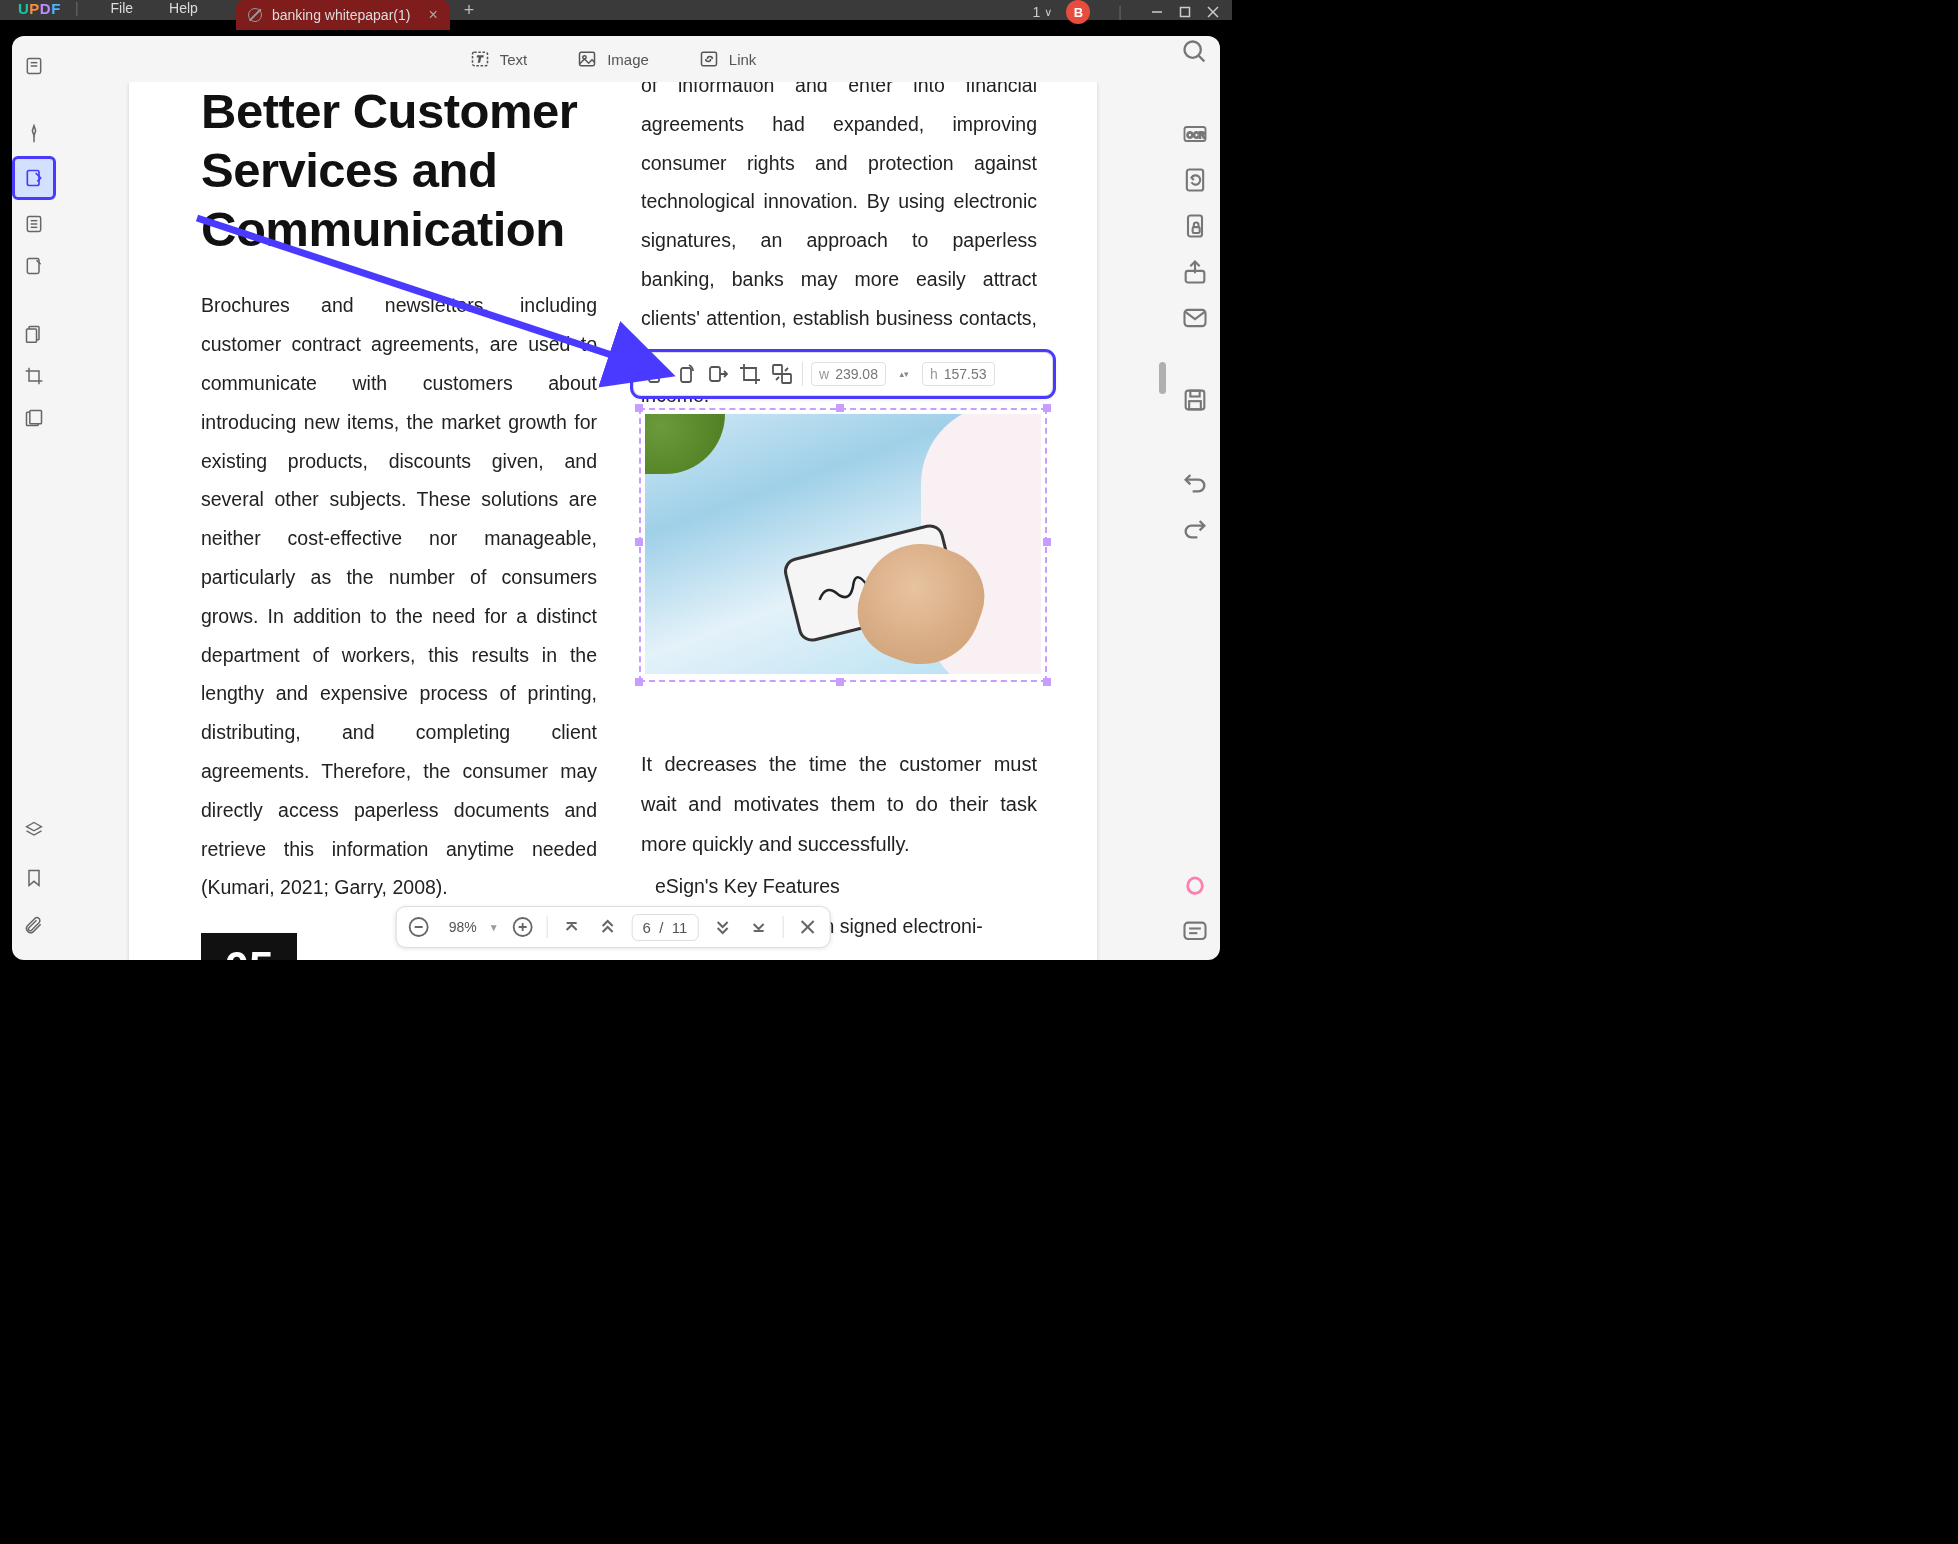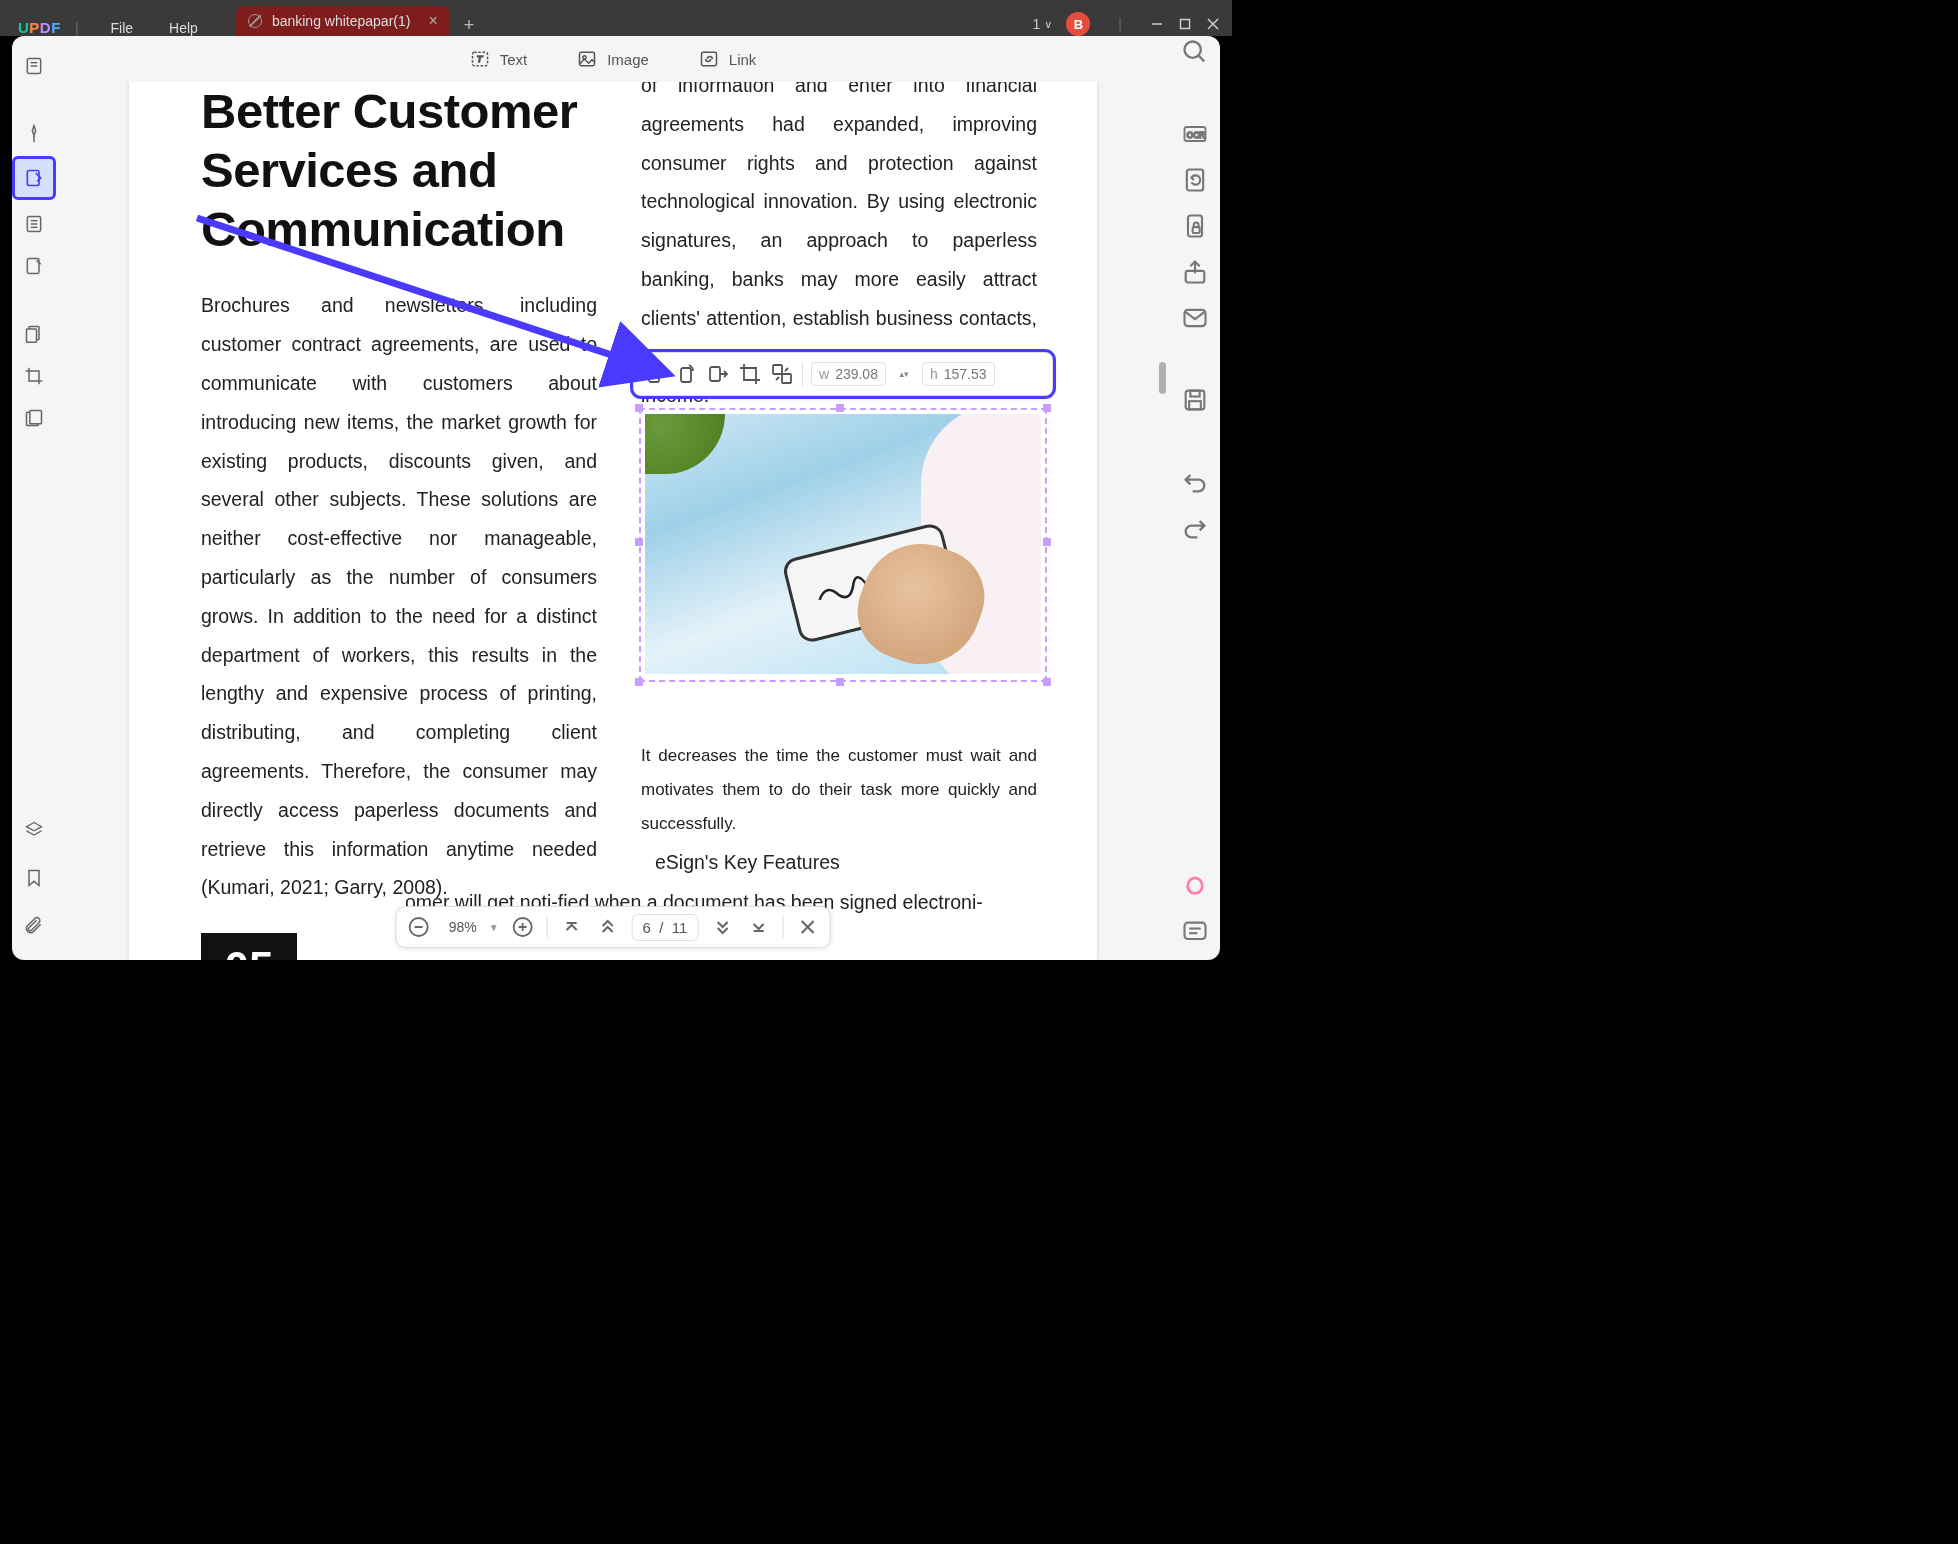--- a/index.html
+++ b/index.html
@@ -1,19 +1,19 @@
 <!DOCTYPE html>
 <html><head>
 <meta charset="utf-8">
 <style>
 * { margin: 0; padding: 0; box-sizing: border-box; font-family: -apple-system, BlinkMacSystemFont, 'Segoe UI', Arial, sans-serif; }
 body { background: #000; overflow: hidden; width: 1232px; height: 972px; position: relative; }
 
 
-.titlebar { height: 36px; background: #3a3a3a; display: flex; align-items: flex-end; color: #ddd; font-size: 14px; }
+.titlebar { height: 20px; background: #3a3a3a; display: flex; align-items: flex-start; color: #ddd; font-size: 14px; }
 .logo { margin-left: 18px; font-weight: 700; font-size: 15px; letter-spacing: 0.5px; }
 .logo .u { color: #16c7a0; } .logo .p { color: #ff8a3d; } .logo .d { color: #bd8cff; } .logo .f { color: #4db3ff; }
 .tb-sep { margin: 0 14px; color: #666; }
 .menu-item { padding: 0 18px; cursor: pointer; }
 .tab { display: flex; align-items: center; background: #7f1d1d; height: 30px; padding: 0 12px; border-radius: 8px 8px 0 0; margin-left: 20px; gap: 10px; }
 .tab-icon { width: 14px; height: 14px; border: 1.5px solid #999; border-radius: 50%; position: relative; }
 .tab-icon::after { content:''; position:absolute; width:16px; height:1.5px; background:#999; top:5px; left:-2px; transform:rotate(-45deg); }
 .tab-close { color: #aaa; font-size: 16px; margin-left: 8px; }
 .newtab { color:#bbb; font-size: 18px; margin-left: 14px; }
 .titlebar-right { margin-left: auto; display:flex; align-items:center; gap: 14px; padding-right: 12px; }
@@ -43,21 +43,21 @@
 .viewport { flex:1; overflow:hidden; position:relative; display:flex; justify-content:center; }
 .page { width: 968px; background:#fff; box-shadow: 0 1px 4px rgba(0,0,0,0.15); margin-top: 0; height: 100%; position:relative; padding: 0 72px; }
 .scrollbar { position:absolute; right: 4px; top: 280px; width: 7px; height: 32px; background:#b0b0b0; border-radius: 4px; }
 
 .col { position:absolute; width: 396px; }
 .col.left { left: 72px; top: 0; }
 .col.right { left: 512px; top: 0; }
 h1 { font-size: 49px; font-weight: 800; line-height: 1.2; letter-spacing: -0.5px; margin-bottom: 28px; color:#111; }
 .body { font-size: 19.5px; line-height: 1.99; text-align: justify; color:#222; }
 .body2 { font-size: 19.5px; line-height: 1.99; text-align: justify; color:#222; margin-top: -16px; }
-.body3 { font-size: 17px; line-height: 1.99; text-align: justify; color:#222; margin-top: 4px; }
+.body3 { font-size: 20px; line-height: 1.99; text-align: justify; color:#222; margin-top: 10px; }
 .body4 { font-size: 19.5px; line-height: 1.99; color:#222; margin-top: 2px; text-indent: 14px; }
 .body5 { font-size: 19.5px; line-height: 1.99; text-align: justify; color:#222; margin-top: 2px; margin-left: -236px; width: 630px; }
 
 .pgnum { width: 96px; height: 70px; background:#111; color:#fff; font-size: 44px; font-weight: 700; display:flex; align-items:center; justify-content:center; margin-top: 26px; overflow:hidden; }
 
 
 .img-sel { position:absolute; left: 504px; top: 320px; width: 414px; height: 280px; }
 .sel-border { position:absolute; inset: 6px 0 0 6px; border: 2px dashed #c79dff; }
 .handle { position:absolute; width: 8px; height: 8px; background:#c79dff; }
 .himg { position:absolute; left: 12px; top: 12px; right: 6px; bottom: 8px; background: linear-gradient(160deg, #cfe8f5 0%, #9fd0e8 30%, #e4f2f9 60%, #b3dff2 100%); overflow:hidden; }

